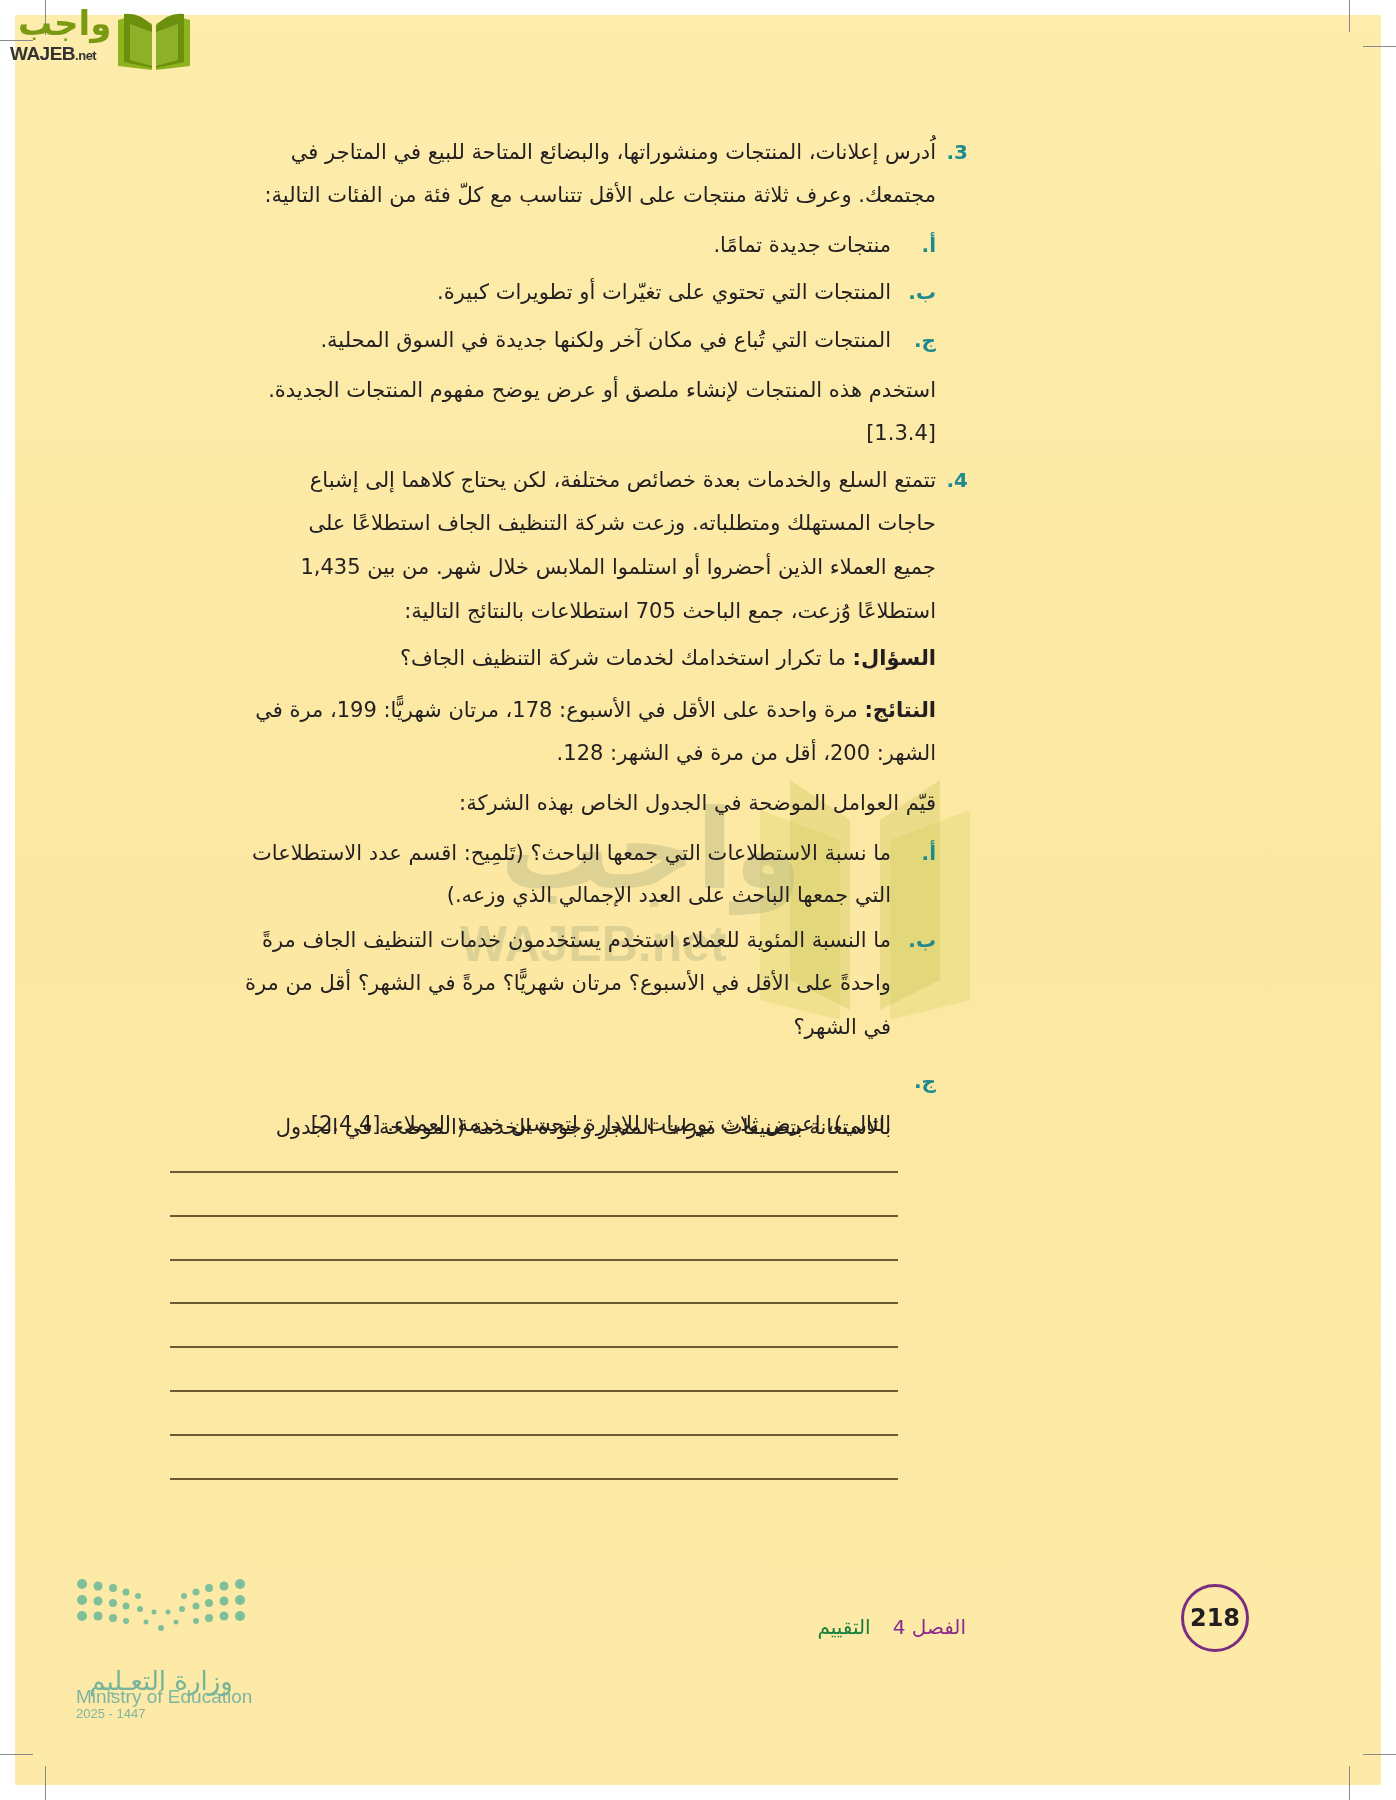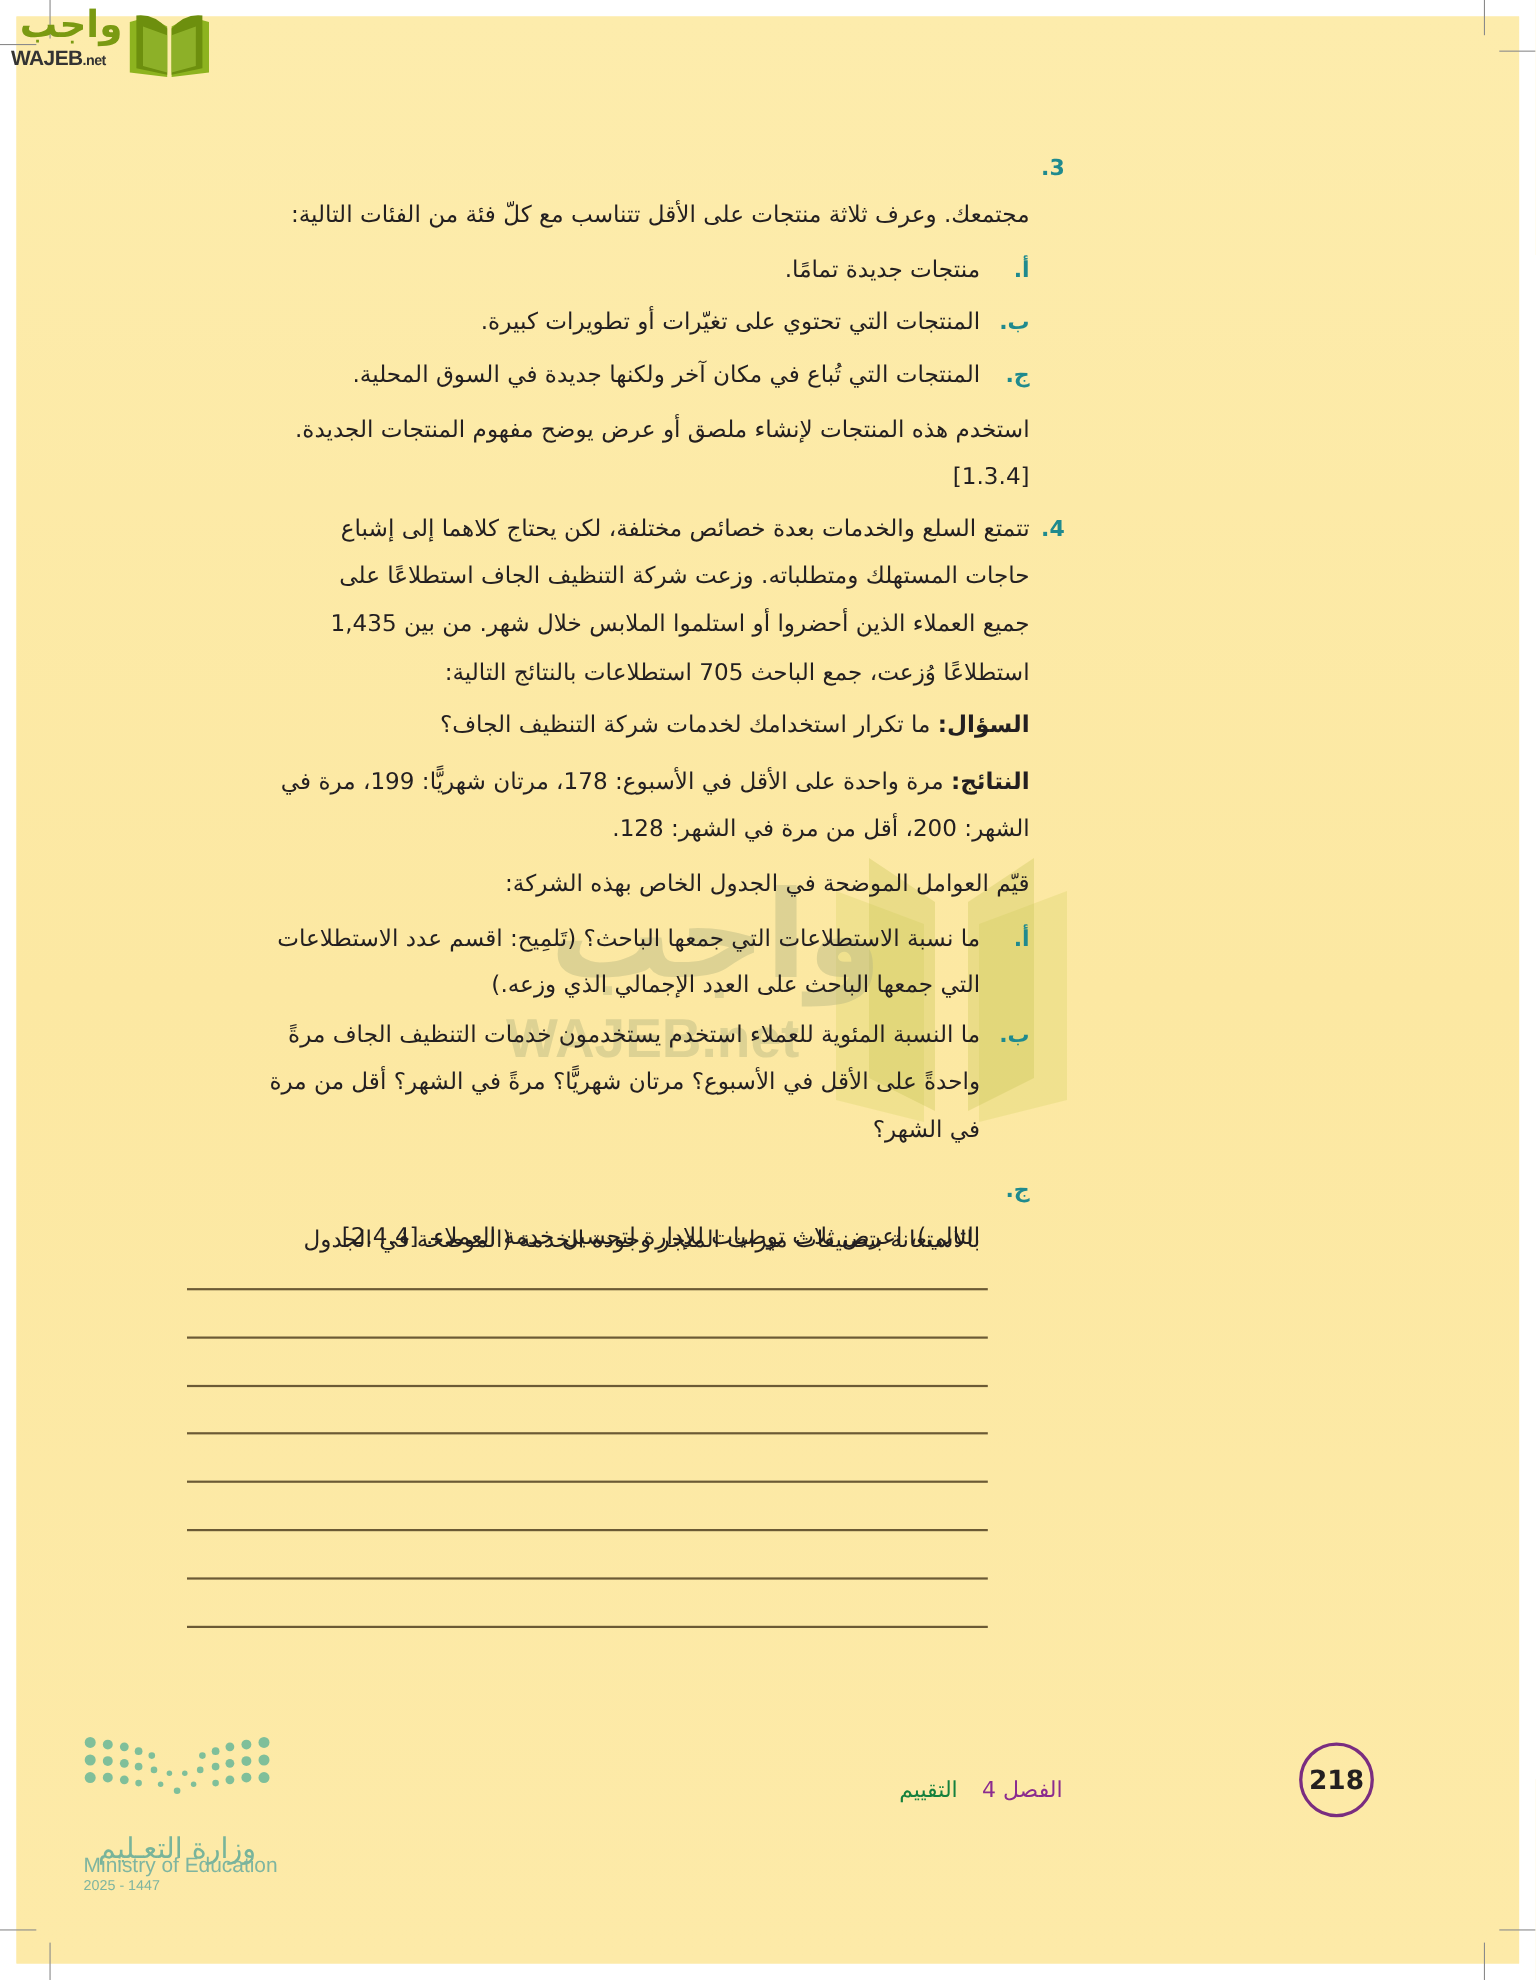--- a/index.html
+++ b/index.html
@@ -128,20 +128,21 @@
     <path d="M330 30 L330 220 L250 240 L250 60 Z" fill="#d9d46a" opacity="0.35"></path>
     <path d="M150 0 L150 200 L210 230 L210 40 Z" fill="#c9c656" opacity="0.35"></path>
     <path d="M300 0 L300 200 L240 230 L240 40 Z" fill="#c9c656" opacity="0.35"></path>
   </svg>
   <div style="position:absolute;left:-140px;top:10px;font-size:110px;font-weight:bold;color:#b9b882;opacity:0.45;direction:rtl;line-height:120px;">واجب</div>
   <div style="position:absolute;left:-180px;top:135px;font-family:'Liberation Sans',sans-serif;font-size:50px;font-weight:bold;color:#b9b882;opacity:0.45;">WAJEB.net</div>
 </div>
 
 <div class="content" style="top:0;height:450px;">
   <span class="marker" style="right:-32px;top:137px;">3.</span>
+  <div class="line" style="top:137px;">اُدرس إعلانات، المنتجات ومنشوراتها، والبضائع المتاحة للبيع في المتاجر في</div>
   <div class="line" style="top:180px;">مجتمعك. وعرف ثلاثة منتجات على الأقل تتناسب مع كلّ فئة من الفئات التالية:</div>
 
   <span class="marker" style="right:0;top:230px;">أ.</span>
   <div class="line" style="top:230px;right:45px;">منتجات جديدة تمامًا.</div>
 
   <span class="marker" style="right:0;top:277px;">ب.</span>
   <div class="line" style="top:277px;right:45px;">المنتجات التي تحتوي على تغيّرات أو تطويرات كبيرة.</div>
 
   <span class="marker" style="right:0;top:325px;">ج.</span>
   <div class="line" style="top:325px;right:45px;">المنتجات التي تُباع في مكان آخر ولكنها جديدة في السوق المحلية.</div>

